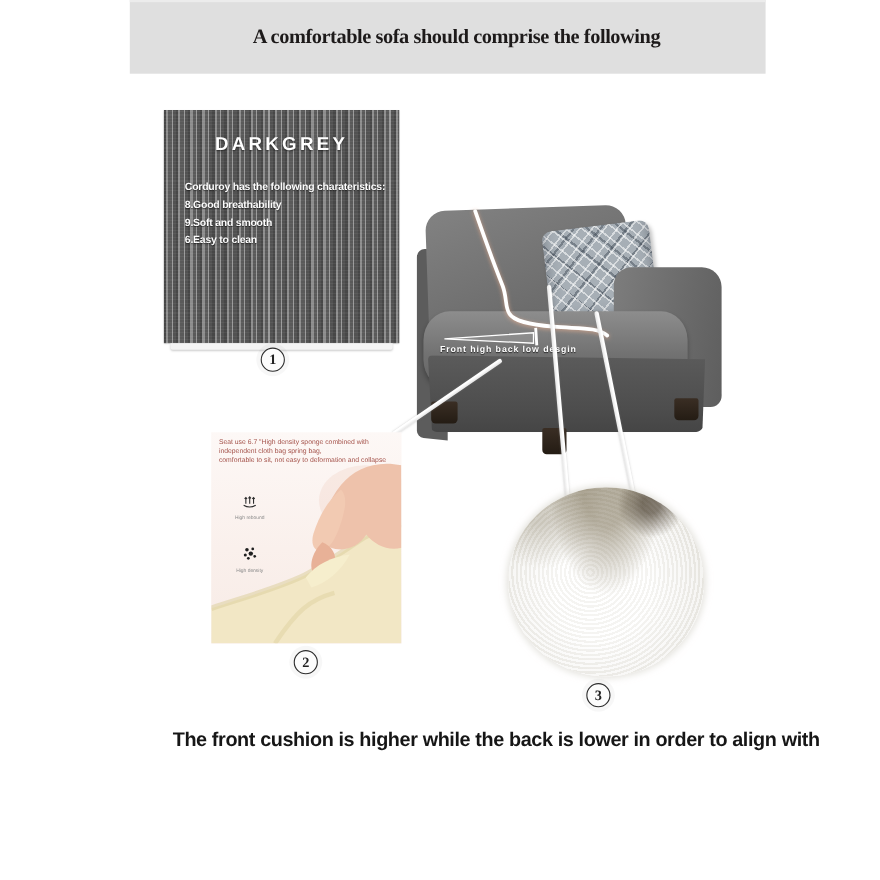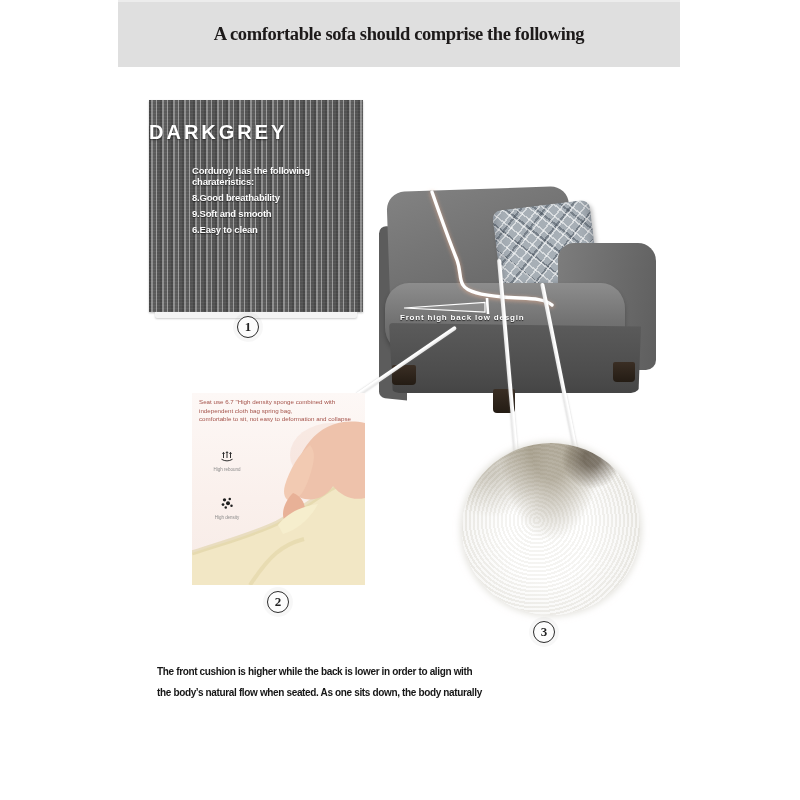--- a/index.html
+++ b/index.html
@@ -1,35 +1,35 @@
 <!DOCTYPE html>
 <html><head>
 <meta charset="utf-8">
 <style>
   html,body{margin:0;padding:0;background:#fff;}
   #page{position:relative;width:800px;height:800px;background:#ffffff;overflow:hidden;
         font-family:"Liberation Sans",sans-serif;}
 
   
   .header-band{position:absolute;left:118px;top:0;width:562px;height:65px;background:#dfdfdf;
-               border-top:2px solid #ececec;display:flex;align-items:center;justify-content:center;}
+               border-top:2px solid #ececec;display:flex;align-items:center;justify-content:center;padding-left:16px;}
   .header-title{font-family:"Liberation Serif",serif;font-weight:bold;font-size:18.5px;
                 letter-spacing:-0.4px;color:#1d1a1a;}
 
   
   .swatch{position:absolute;left:149px;top:100px;width:214px;height:212px;
     background:
       repeating-linear-gradient(0deg, rgba(255,255,255,.05) 0 1px, transparent 1px 3px),
       repeating-linear-gradient(90deg,#474747 0 2px,#8d8d8d 2px 4px,#5a5a5a 4px 7px,#9a9a9a 7px 8px,#525252 8px 11px);
     box-shadow:0 1px 2px rgba(0,0,0,.25);}
-  .swatch-name{position:absolute;left:0;top:21px;width:100%;color:#ffffff;
-               font-weight:bold;font-size:20px;letter-spacing:3px;
+  .swatch-name{position:absolute;left:0;top:21px;width:100%;text-align:center;color:#ffffff;
+               font-weight:bold;font-size:17px;letter-spacing:3px;
                text-shadow:0 1px 2px rgba(0,0,0,.6);}
   .swatch-text{position:absolute;left:19px;top:65px;color:#fdfdfd;font-weight:bold;
-               font-size:9.5px;letter-spacing:-0.2px;text-shadow:0 1px 1px rgba(0,0,0,.6);margin-left:24px;}
+               font-size:9.5px;letter-spacing:-0.2px;text-shadow:0 1px 1px rgba(0,0,0,.6);}
   .swatch-text .intro{margin-bottom:4px;}
   .swatch-text .feat{margin-top:5px;}
   .swatch-fold{position:absolute;left:155px;top:312px;width:202px;height:6px;background:#f4f4f4;
                box-shadow:0 1px 2px rgba(0,0,0,.2);border-radius:0 0 2px 2px;}
 
   
   .num-badge{position:absolute;width:20px;height:20px;border:1.5px solid #2c2c2c;border-radius:50%;
              background:#fcfcfc;display:flex;align-items:center;justify-content:center;
              font-family:"Liberation Serif",serif;font-size:13px;font-weight:bold;color:#222;
              box-shadow:0 0 0 4px rgba(0,0,0,.03);}
@@ -94,21 +94,21 @@
     background:
       radial-gradient(circle at 73% 9%, rgba(48,36,20,.55) 0 4%, transparent 15%),
       radial-gradient(ellipse at 50% -6%, rgba(118,106,78,.5) 0 18%, transparent 42%),
       radial-gradient(ellipse at 16% 6%, rgba(128,118,92,.3) 0 10%, transparent 28%),
       repeating-radial-gradient(circle at 42% 45%, rgba(255,255,255,.55) 0 2px, rgba(226,224,217,.35) 2px 4px),
       radial-gradient(circle at 48% 55%, #ffffff 0 32%, #f1f0ed 58%, #e2e0d9 80%, #cecbc1 93%, #bcb8ab 100%);
     box-shadow:0 0 6px 2px rgba(214,212,203,.6);}
 
   
   .footer-text{position:absolute;left:157px;top:662px;color:#161616;font-weight:bold;
-               font-size:10px;line-height:20.5px;letter-spacing:-0.35px;}
+               font-size:18px;line-height:20.5px;letter-spacing:-0.35px;}
   .footer-text div{white-space:nowrap;}
 </style>
 </head>
 <body>
 
 <div id="page">
 
   <div class="header-band">
     <div class="header-title">A comfortable sofa should comprise the following</div>
   </div>
@@ -192,16 +192,15 @@
       <div class="foam-icon-label">High density</div>
     </div>
   </div>
   <div class="num-badge badge-2">2</div>
 
   <div class="fiber-circle"></div>
   <div class="num-badge badge-3">3</div>
 
   <div class="footer-text">
     <div>The front cushion is higher while the back is lower in order to align with</div>
-    <div>the body’s natural flow when seated. As one sits down, the body naturally</div>
   </div>
 
 </div>
 
 </body></html>

